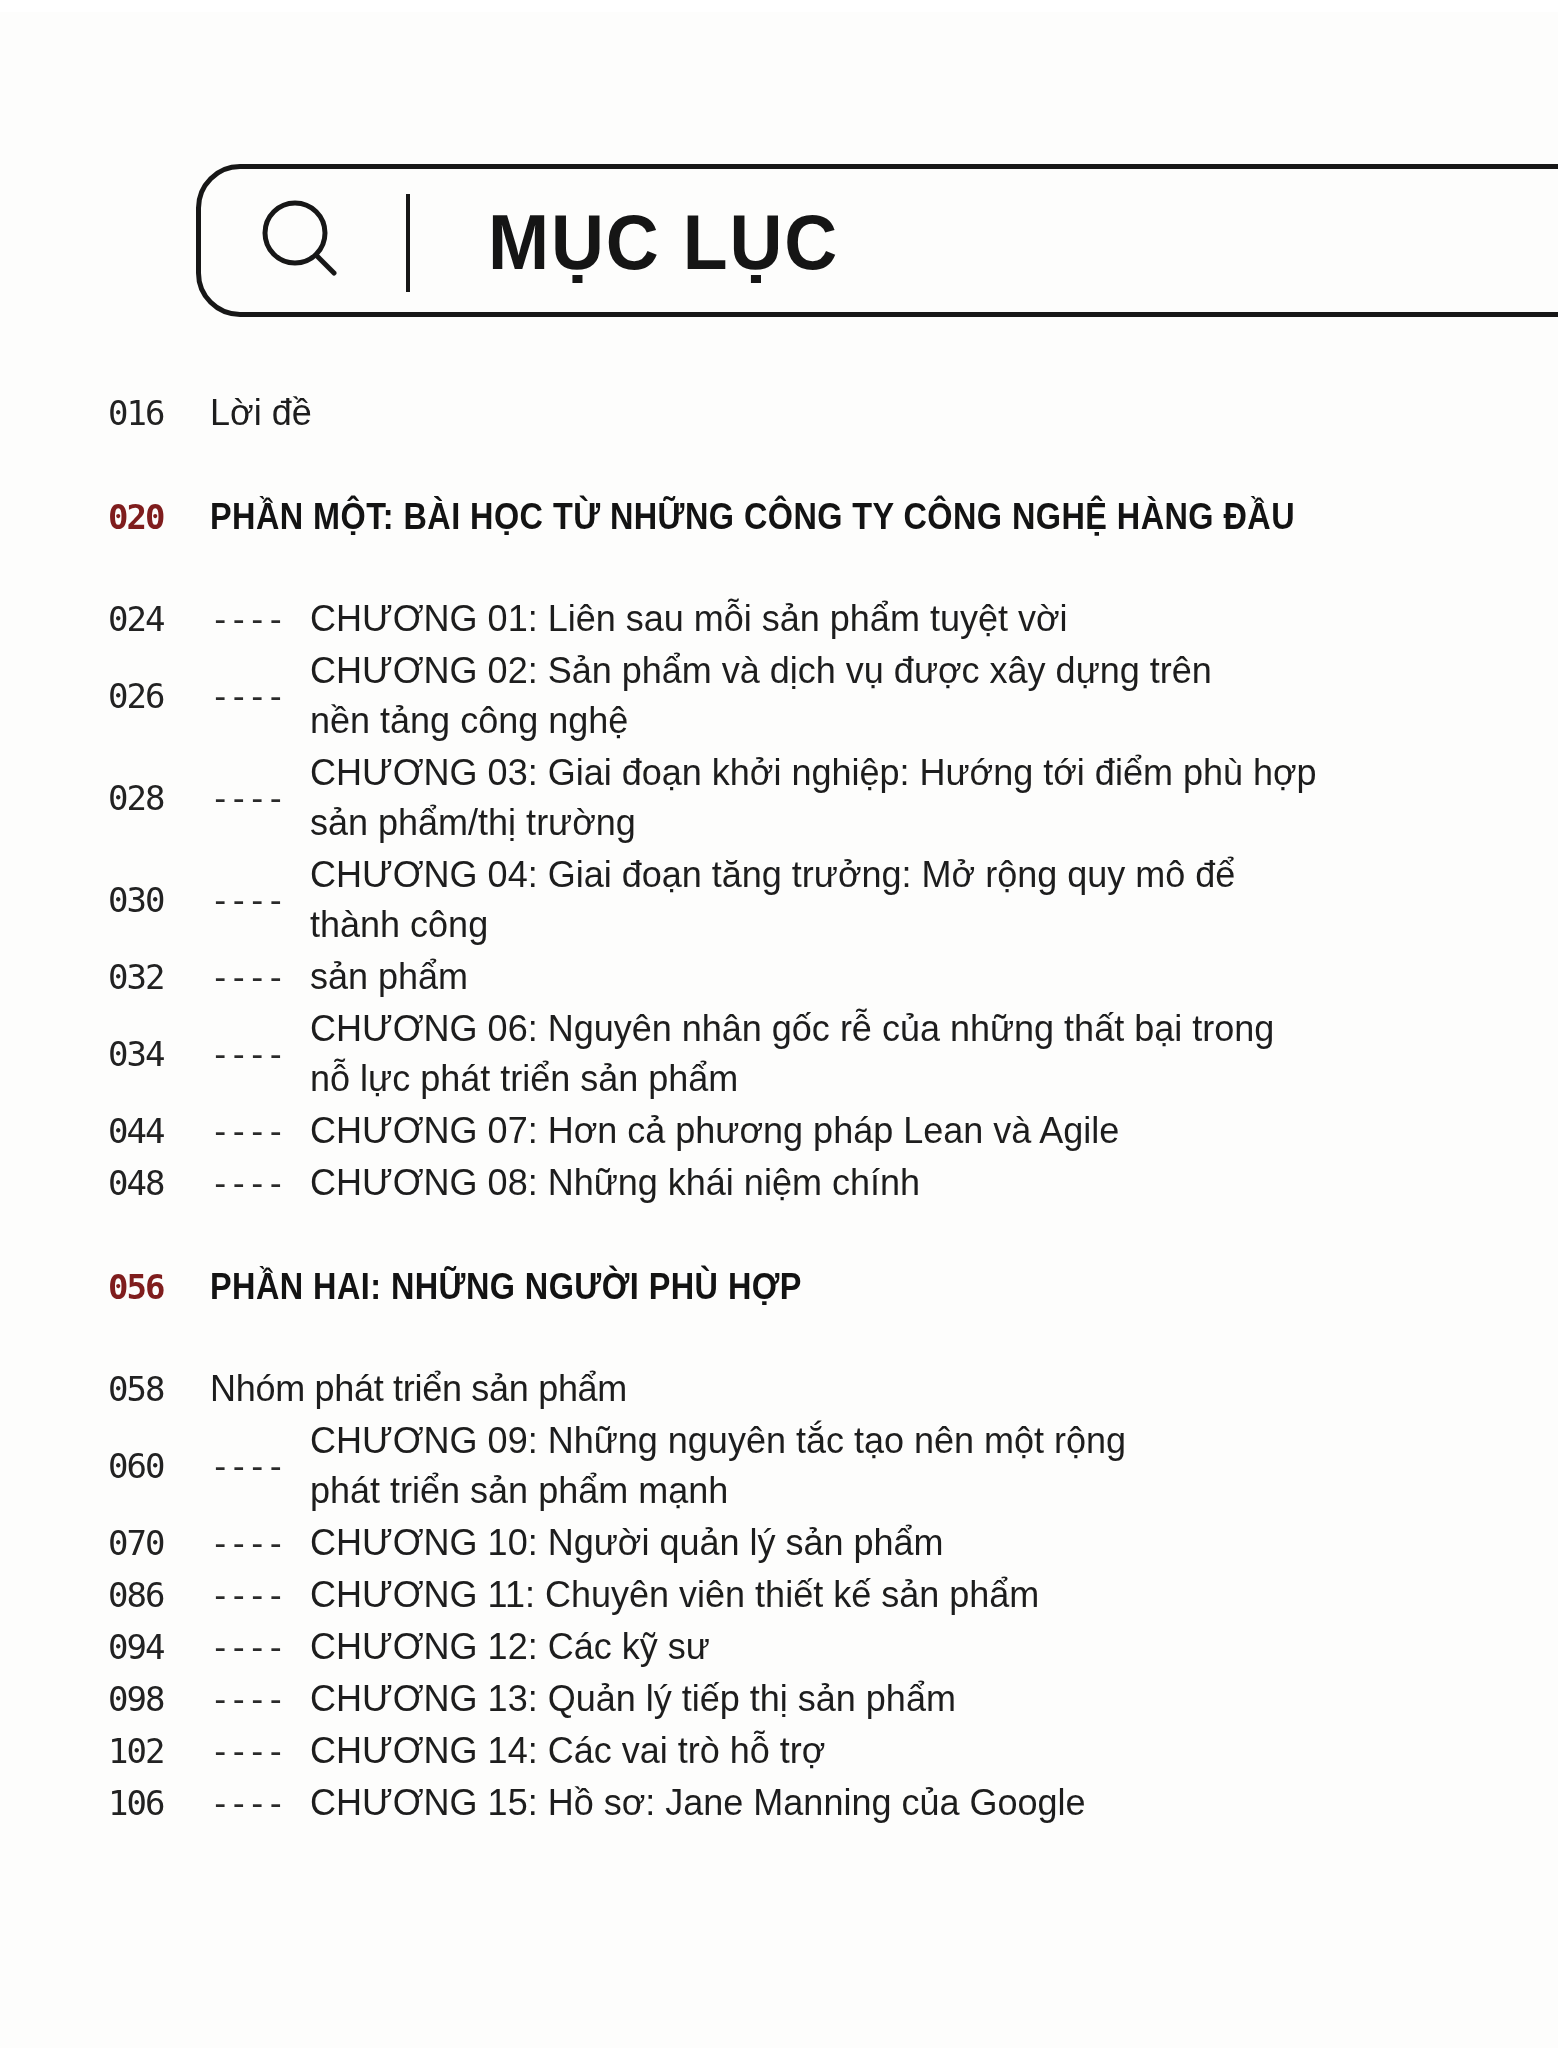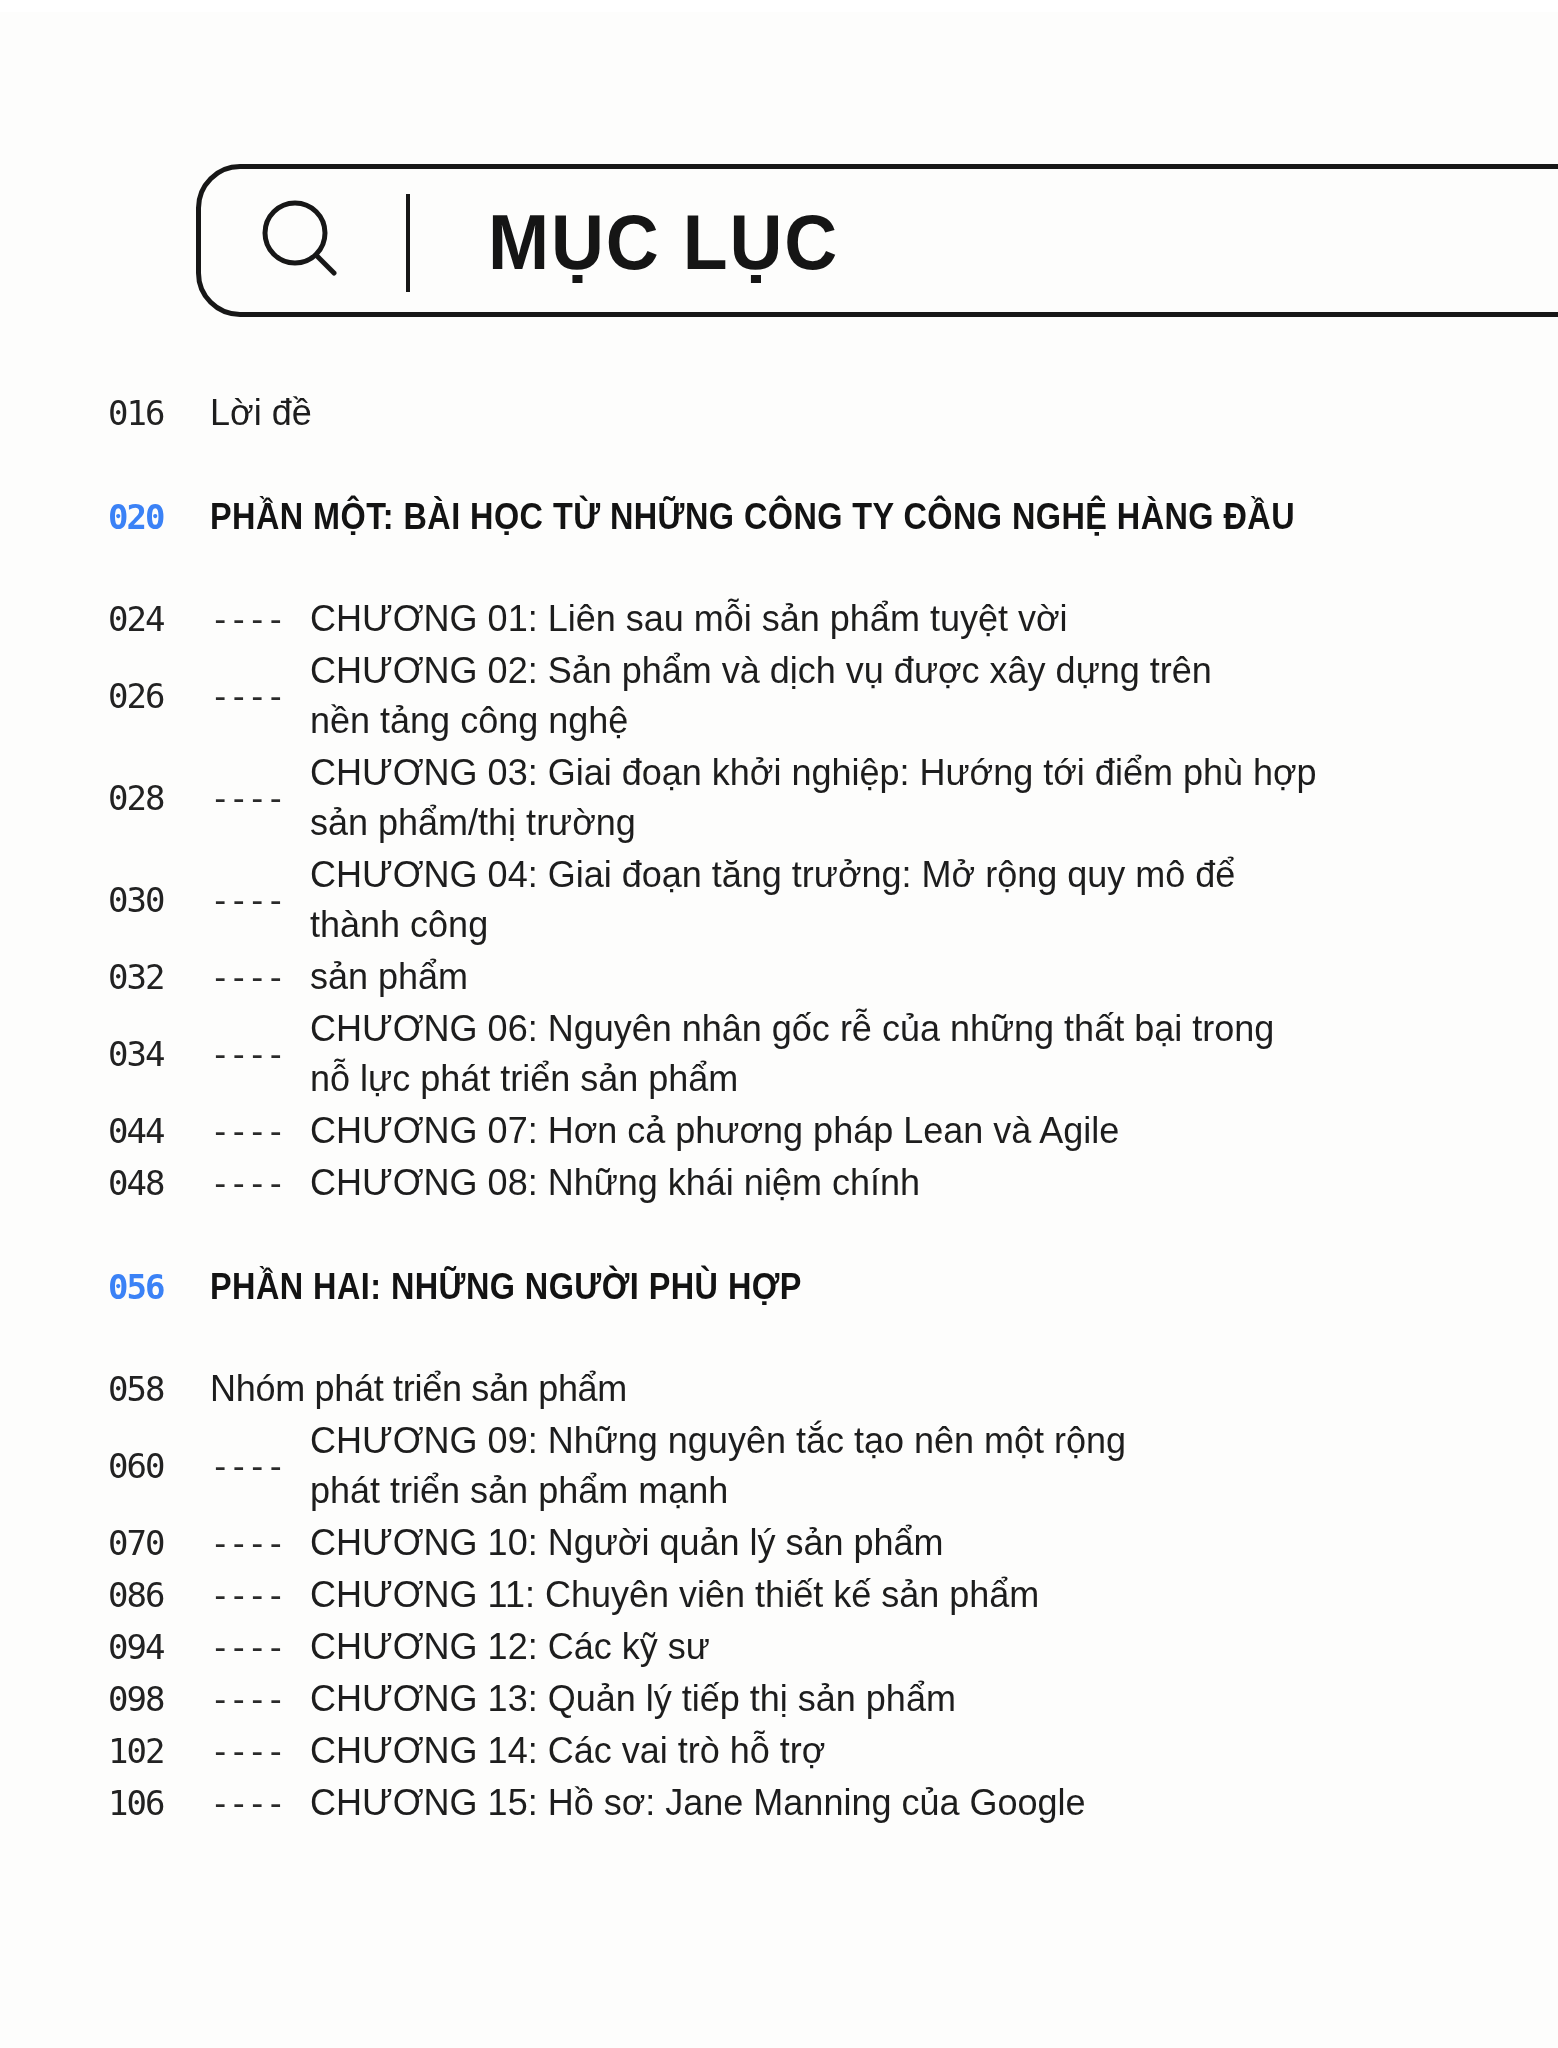--- a/index.html
+++ b/index.html
@@ -90,21 +90,21 @@
     color: #2a2a2a;
   }
   .entry-text { flex: 1 1 auto; }
   .entry-line { white-space: nowrap; }
 
   
   .style-plain { margin-bottom: 48px; }
 
   
   .style-section { margin-top: 54px; margin-bottom: 52px; }
-  .style-section .page-number { font-weight: 700; color: #3b82f6; }
+  .style-section .page-number { font-weight: 700; color: #7f1d1d; }
   .style-section .entry-text {
     font-weight: 700;
     color: #131313;
     transform: scaleX(0.9);
     transform-origin: 0 50%;
     letter-spacing: 0.5px;
   }
 
   
   .style-subsection .entry-text { font-weight: 400; letter-spacing: -0.3px; }

